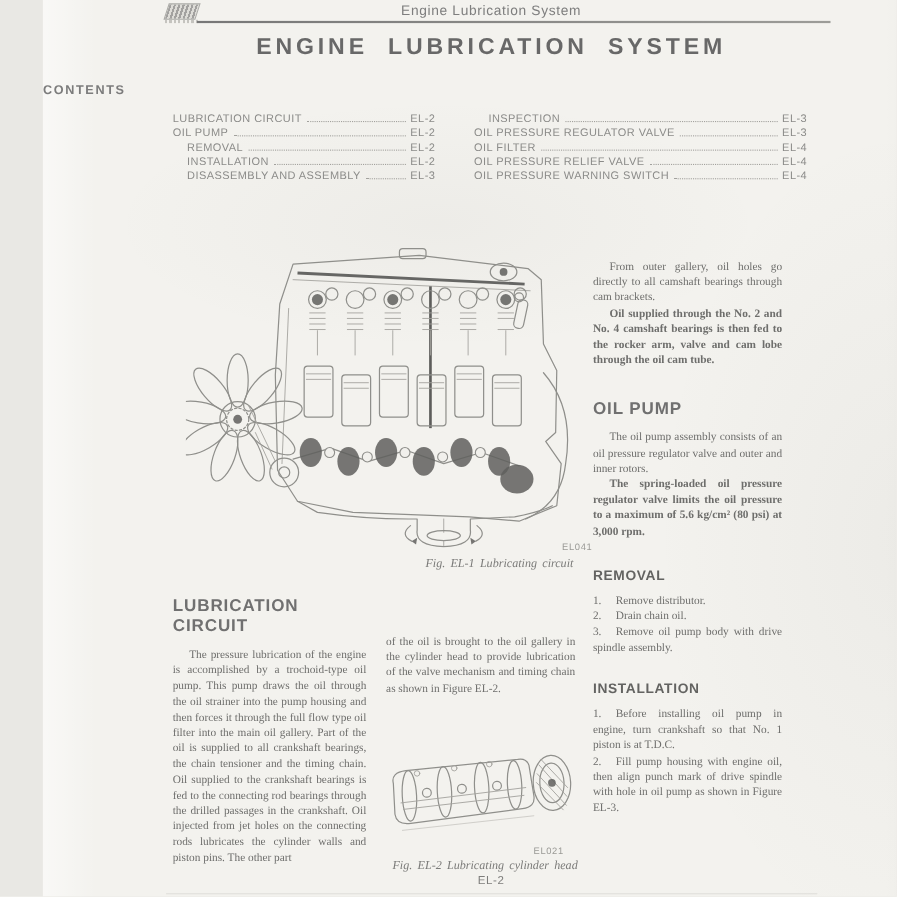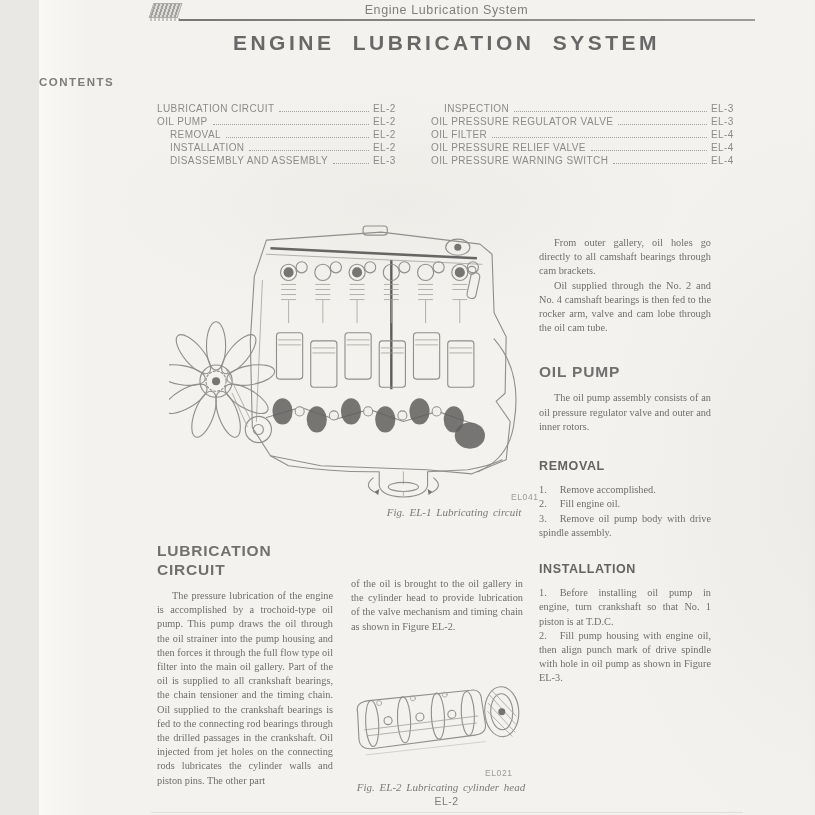--- a/index.html
+++ b/index.html
@@ -57,21 +57,21 @@
   .fig-code{position:absolute;font-family:"Liberation Sans", sans-serif;font-size:8.5px;color:#9a9a96;letter-spacing:.6px;}
   .fig1-code{top:492px;left:440px;padding-left:32px;}
   .fig2-code{top:768px;left:446px;}
   .fig-caption{position:absolute;font-style:italic;font-size:11px;color:#7a7a78;text-align:center;word-spacing:2px;}
   .fig1-caption{top:506px;left:325px;width:180px;}
   .fig2-caption{top:781px;left:308px;width:188px;}
   
   .col{position:absolute;font-size:10.3px;line-height:14.2px;text-align:justify;color:#6e6e6c;}
   .col p{margin:0;}
   .col p.ind{text-indent:15px;}
-  .col p + p.ind{margin-top:0;}
+  .col p + p.ind{margin-top:0;font-weight:bold;}
   .left-col{top:541px;left:118px;width:176px;}
   .mid-col{top:577px;left:312px;width:172px;}
   .right-col{top:236px;left:500px;width:172px;}
   .h-big{
     font-family:"Liberation Sans", sans-serif;font-weight:bold;font-size:15.5px;line-height:19px;
     color:#707070;letter-spacing:.8px;text-align:left;margin:0 0 10px 0;
   }
   .h-sub{
     font-family:"Liberation Sans", sans-serif;font-weight:bold;font-size:12.5px;
     color:#636361;letter-spacing:.6px;text-align:left;margin:0 0 10px 0;
@@ -316,24 +316,25 @@
   </svg>
   <div class="fig-code fig2-code">EL021</div>
   <div class="fig-caption fig2-caption">Fig. EL-2 Lubricating cylinder head</div>
 
   <div class="col right-col">
     <p class="ind">From outer gallery, oil holes go directly to all camshaft bearings through cam brackets.</p>
     <p class="ind">Oil supplied through the No. 2 and No. 4 camshaft bearings is then fed to the rocker arm, valve and cam lobe through the oil cam tube.</p>
 
     <div class="h-big mt-oilpump">OIL PUMP</div>
     <p class="ind">The oil pump assembly consists of an oil pressure regulator valve and outer and inner rotors.</p>
+    <p class="ind">The spring-loaded oil pressure regulator valve limits the oil pressure to a maximum of 5.6 kg/cm² (80 psi) at 3,000 rpm.</p>
 
     <div class="h-sub mt-removal">REMOVAL</div>
-    <p class="li"><span class="num">1.</span><span>Remove accomplished.</span></p>
-    <p class="li"><span class="num">2.</span><span>Fill engine oil.</span></p>
+    <p class="li"><span class="num">1.</span><span>Remove distributor.</span></p>
+    <p class="li"><span class="num">2.</span><span>Drain chain oil.</span></p>
     <p class="li"><span class="num">3.</span><span>Remove oil pump body with drive spindle assembly.</span></p>
 
     <div class="h-sub mt-install">INSTALLATION</div>
     <p class="li"><span class="num">1.</span><span>Before installing oil pump in engine, turn crankshaft so that No. 1 piston is at T.D.C.</span></p>
     <p class="li"><span class="num">2.</span><span>Fill pump housing with engine oil, then align punch mark of drive spindle with hole in oil pump as shown in Figure EL-3.</span></p>
   </div>
 
   <div class="page-number">EL-2</div>
   <div class="footer-rule"></div>
 </div>

